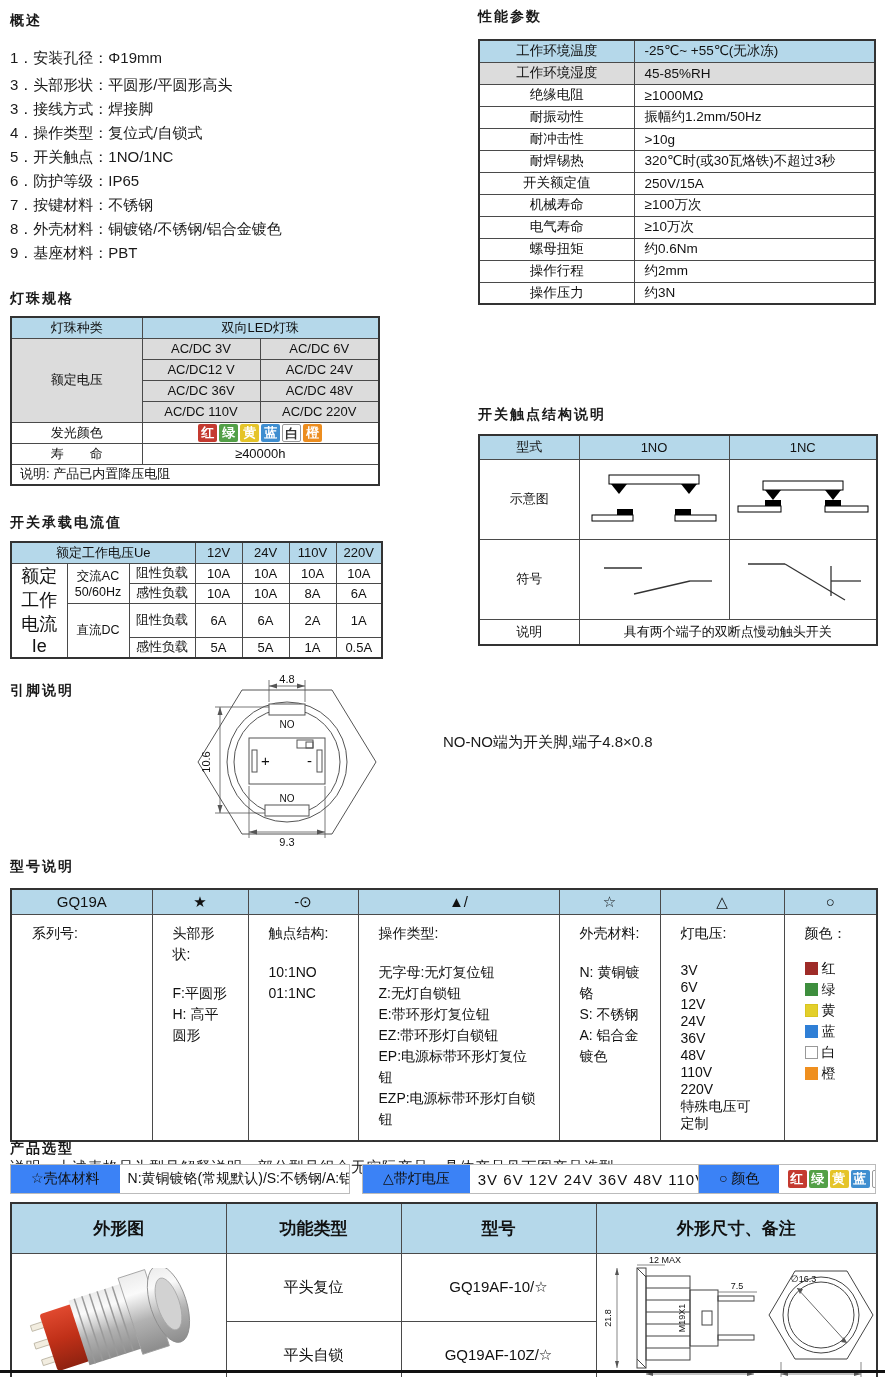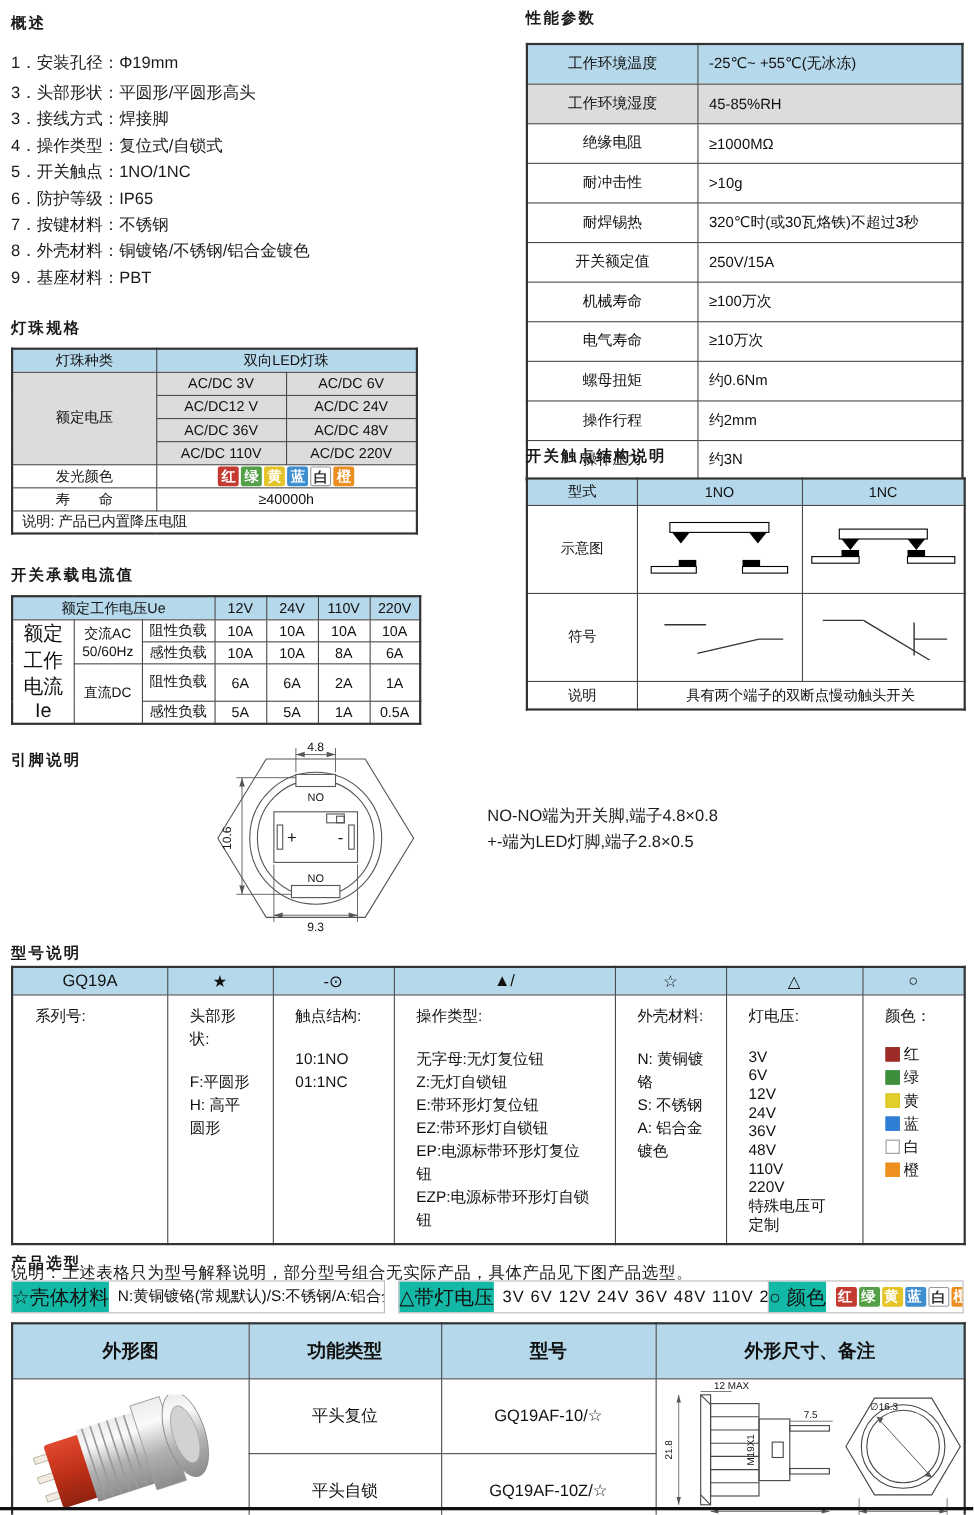--- a/index.html
+++ b/index.html
@@ -7,21 +7,21 @@
   body{font-family:"Liberation Sans","DejaVu Sans",sans-serif;background:#ffffff;color:#111;position:relative;overflow:hidden}
   .abs{position:absolute}
   .sec-title{font-size:14px;font-weight:bold;color:#1a1a1a;letter-spacing:2px}
   table{border-collapse:collapse;table-layout:fixed}
   td{border:1px solid #4a4a4a;font-size:13px;text-align:center;vertical-align:middle;padding:0 2px;color:#111}
   .t2{border:2px solid #333}
   .blue{background:#b5d8ea}
   .gray{background:#dcdcdc}
   .ov-item{font-size:15px;line-height:24px;color:#1a1a1a}
   .ov-list{margin-top:16px}
-  .perf-tr{height:36px}
+  .perf-tr{height:22px}
   .perf-label{font-size:13.5px}
   .perf-val{text-align:left;padding-left:10px;font-size:13.5px}
   .led-tr{height:21px}
   .badge{display:inline-block;min-width:19px;height:18px;line-height:18px;padding:0 2px;font-size:13px;color:#fff;border-radius:2px;margin:0 1px;font-weight:bold;vertical-align:middle}
   .b-red{background:#c43a30}
   .b-green{background:#53a047}
   .b-yellow{background:#e5c428}
   .b-blue{background:#3e8ed0}
   .b-white{background:#fff;color:#333;border:1px solid #999}
   .b-orange{background:#ec8d1f}
@@ -31,21 +31,21 @@
   .sw-yellow{background:#e3cf2a;border-color:#d8c420}
   .sw-blue{background:#2f7fd6;border-color:#2f7fd6}
   .sw-white{background:#ffffff;border-color:#999}
   .sw-orange{background:#ef8f1f;border-color:#ef8f1f}
   .mt-head td{font-size:15px;height:25px}
   .mt-body td{vertical-align:top;text-align:left;padding:8px 20px;font-size:14px;line-height:21px}
   .m-lines{margin-top:18px}
   .m-lines div{line-height:21px}
   .model-note{font-size:15px;color:#1a1a1a;margin-top:16px;letter-spacing:0.5px}
   .bar{position:absolute;top:0;height:30px;border:1px solid #bbb;background:#fff;display:flex;align-items:center;overflow:hidden}
-  .bar-label{background:#14b8a6;height:100%;display:flex;align-items:center;padding:0 0;font-size:18px;flex:0 0 auto}
+  .bar-label{background:#3b82f6;height:100%;display:flex;align-items:center;padding:0 20px;font-size:14px;flex:0 0 auto}
   .bar-text{padding-left:8px;font-size:14px;white-space:nowrap}
   .bar-volt{font-size:15px;letter-spacing:1px}
   .bar-badges{padding-left:8px;white-space:nowrap}
   .sel-head td{font-size:17px;font-weight:bold;height:50px}
   .sel-cell{font-size:15px}
   .pin-note{font-size:15px;line-height:24px;color:#1a1a1a}
   svg text{font-family:"Liberation Sans","DejaVu Sans",sans-serif}
 </style>
 </head>
 <body>
@@ -77,20 +77,24 @@
           <td class="perf-label">工作环境温度</td>
           <td class="perf-val">-25℃~ +55℃(无冰冻)</td>
         </tr>
     <tr class="perf-tr gray">
           <td class="perf-label">工作环境湿度</td>
           <td class="perf-val">45-85%RH</td>
         </tr>
     <tr class="perf-tr">
           <td class="perf-label">绝缘电阻</td>
           <td class="perf-val">≥1000MΩ</td>
+        </tr>
+    <tr class="perf-tr">
+          <td class="perf-label">耐振动性</td>
+          <td class="perf-val">振幅约1.2mm/50Hz</td>
         </tr>
     <tr class="perf-tr">
           <td class="perf-label">耐冲击性</td>
           <td class="perf-val">&gt;10g</td>
         </tr>
     <tr class="perf-tr">
           <td class="perf-label">耐焊锡热</td>
           <td class="perf-val">320℃时(或30瓦烙铁)不超过3秒</td>
         </tr>
     <tr class="perf-tr">
@@ -339,27 +343,26 @@
         <text x="102" y="172" text-anchor="middle">9.3</text>
         <text x="102" y="54" text-anchor="middle" font-size="10">NO</text>
         <text x="102" y="128" text-anchor="middle" font-size="10">NO</text>
         <text x="76" y="92" font-size="15">+</text>
         <text x="122" y="92" font-size="15">-</text>
       </g>
     </svg>
   </div>
   <div class="abs pin-note" style="left:443px;top:58px">
     <div>NO-NO端为开关脚,端子4.8×0.8</div>
-    <div>+-端为LED灯脚,端子2.8×0.5</div>
   </div>
 </div>
 
 <div class="abs" style="left:10px;top:858px;width:866px">
   <div class="sec-title">型号说明</div>
-  <table class="t2" style="width:866px;margin-top:2px">
+  <table class="t2" style="width:866px;margin-top:12px">
     <colgroup>
         <col style="width:141px">
         <col style="width:96px">
         <col style="width:110px">
         <col style="width:201px">
         <col style="width:101px">
         <col style="width:124px">
         <col style="width:93px">
       </colgroup>
     <tbody>

